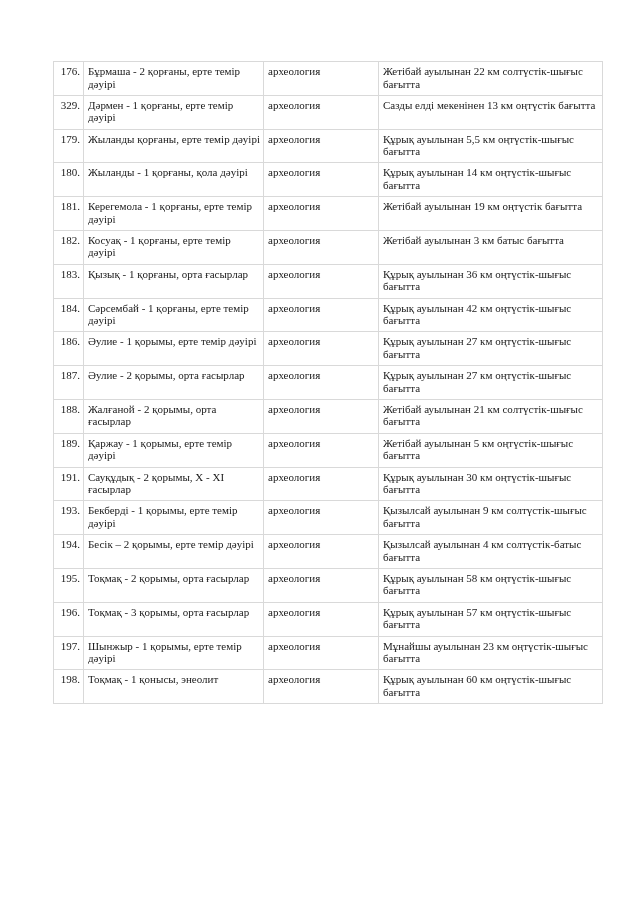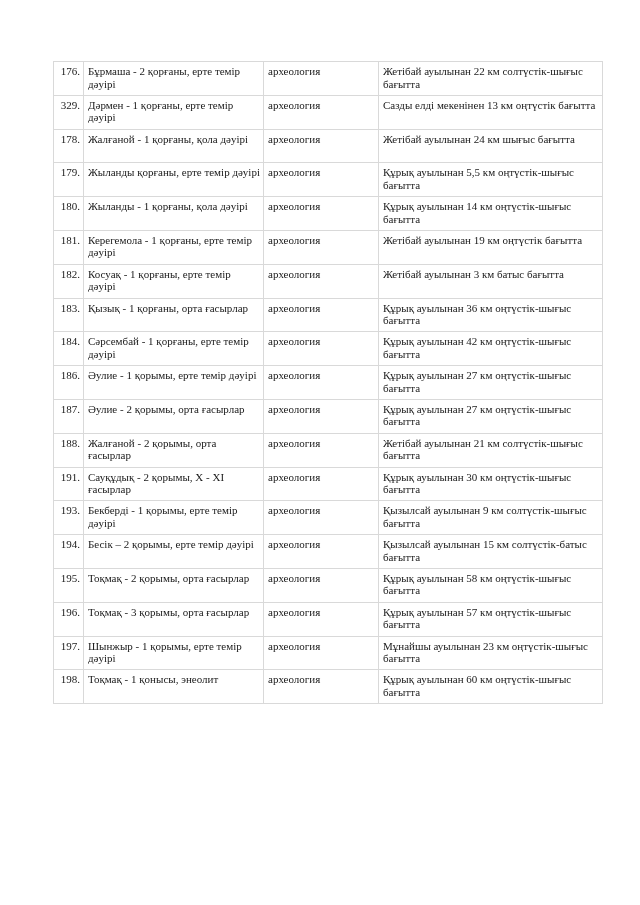--- a/index.html
+++ b/index.html
@@ -68,26 +68,20 @@
           <td>археология</td>
           <td>Жетібай ауылынан 22 км солтүстік-шығыс бағытта</td>
         </tr>
         <tr>
           <td class="num">329.</td>
           <td>Дәрмен - 1 қорғаны, ерте темір дәуірі</td>
           <td>археология</td>
           <td>Сазды елді мекенінен 13 км оңтүстік бағытта</td>
         </tr>
         <tr>
-          <td class="num">178.</td>
-          <td>Жалғаной - 1 қорғаны, қола дәуірі</td>
-          <td>археология</td>
-          <td>Жетібай ауылынан 24 км шығыс бағытта</td>
-        </tr>
-        <tr>
           <td class="num">179.</td>
           <td>Жыланды қорғаны, ерте темір дәуірі</td>
           <td>археология</td>
           <td>Құрық ауылынан 5,5 км оңтүстік-шығыс бағытта</td>
         </tr>
         <tr>
           <td class="num">180.</td>
           <td>Жыланды - 1 қорғаны, қола дәуірі</td>
           <td>археология</td>
           <td>Құрық ауылынан 14 км оңтүстік-шығыс бағытта</td>
@@ -128,36 +122,42 @@
           <td>археология</td>
           <td>Құрық ауылынан 27 км оңтүстік-шығыс бағытта</td>
         </tr>
         <tr>
           <td class="num">188.</td>
           <td>Жалғаной - 2 қорымы, орта ғасырлар</td>
           <td>археология</td>
           <td>Жетібай ауылынан 21 км солтүстік-шығыс бағытта</td>
         </tr>
         <tr>
+          <td class="num">189.</td>
+          <td>Қаржау - 1 қорымы, ерте темір дәуірі</td>
+          <td>археология</td>
+          <td>Жетібай ауылынан 5 км оңтүстік-шығыс бағытта</td>
+        </tr>
+        <tr>
           <td class="num">191.</td>
           <td>Сауқұдық - 2 қорымы, X - XI ғасырлар</td>
           <td>археология</td>
           <td>Құрық ауылынан 30 км оңтүстік-шығыс бағытта</td>
         </tr>
         <tr>
           <td class="num">193.</td>
           <td>Бекберді - 1 қорымы, ерте темір дәуірі</td>
           <td>археология</td>
           <td>Қызылсай ауылынан 9 км солтүстік-шығыс бағытта</td>
         </tr>
         <tr>
           <td class="num">194.</td>
           <td>Бесік – 2 қорымы, ерте темір дәуірі</td>
           <td>археология</td>
-          <td>Қызылсай ауылынан 15 км солтүстік-батыс бағытта</td>
+          <td>Қызылсай ауылынан 4 км солтүстік-батыс бағытта</td>
         </tr>
         <tr>
           <td class="num">195.</td>
           <td>Тоқмақ - 2 қорымы, орта ғасырлар</td>
           <td>археология</td>
           <td>Құрық ауылынан 58 км оңтүстік-шығыс бағытта</td>
         </tr>
         <tr>
           <td class="num">196.</td>
           <td>Тоқмақ - 3 қорымы, орта ғасырлар</td>

